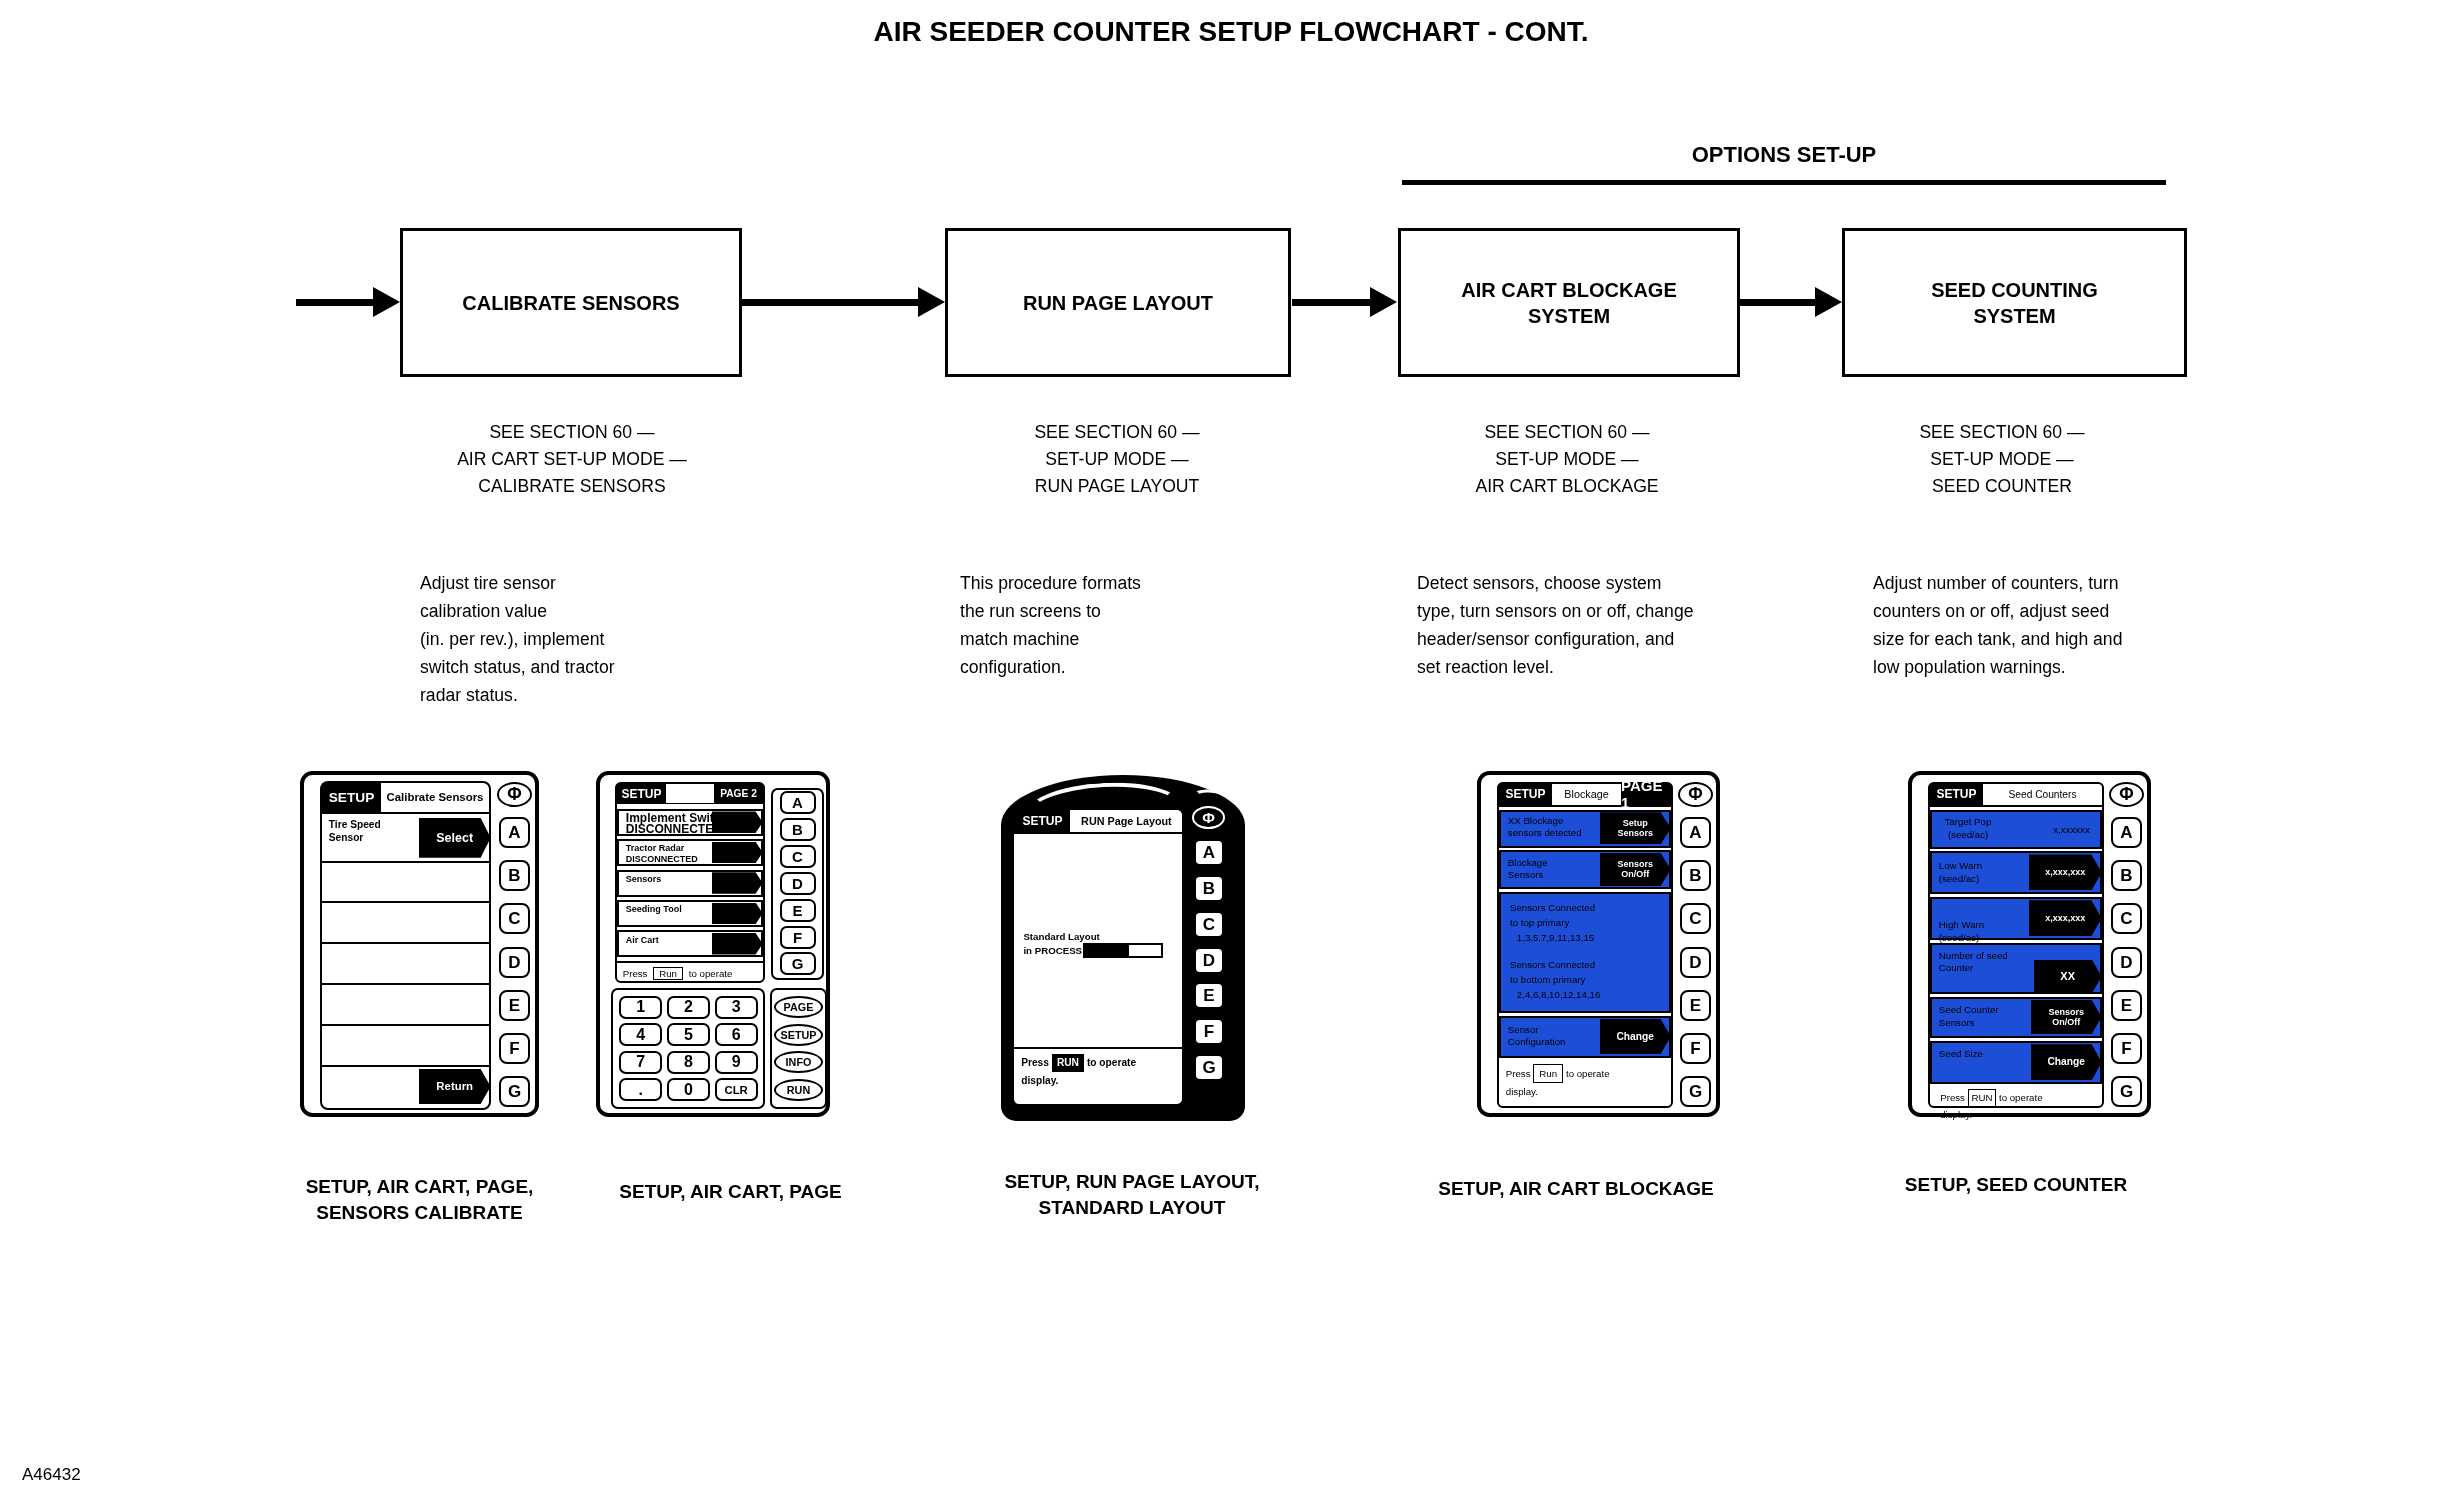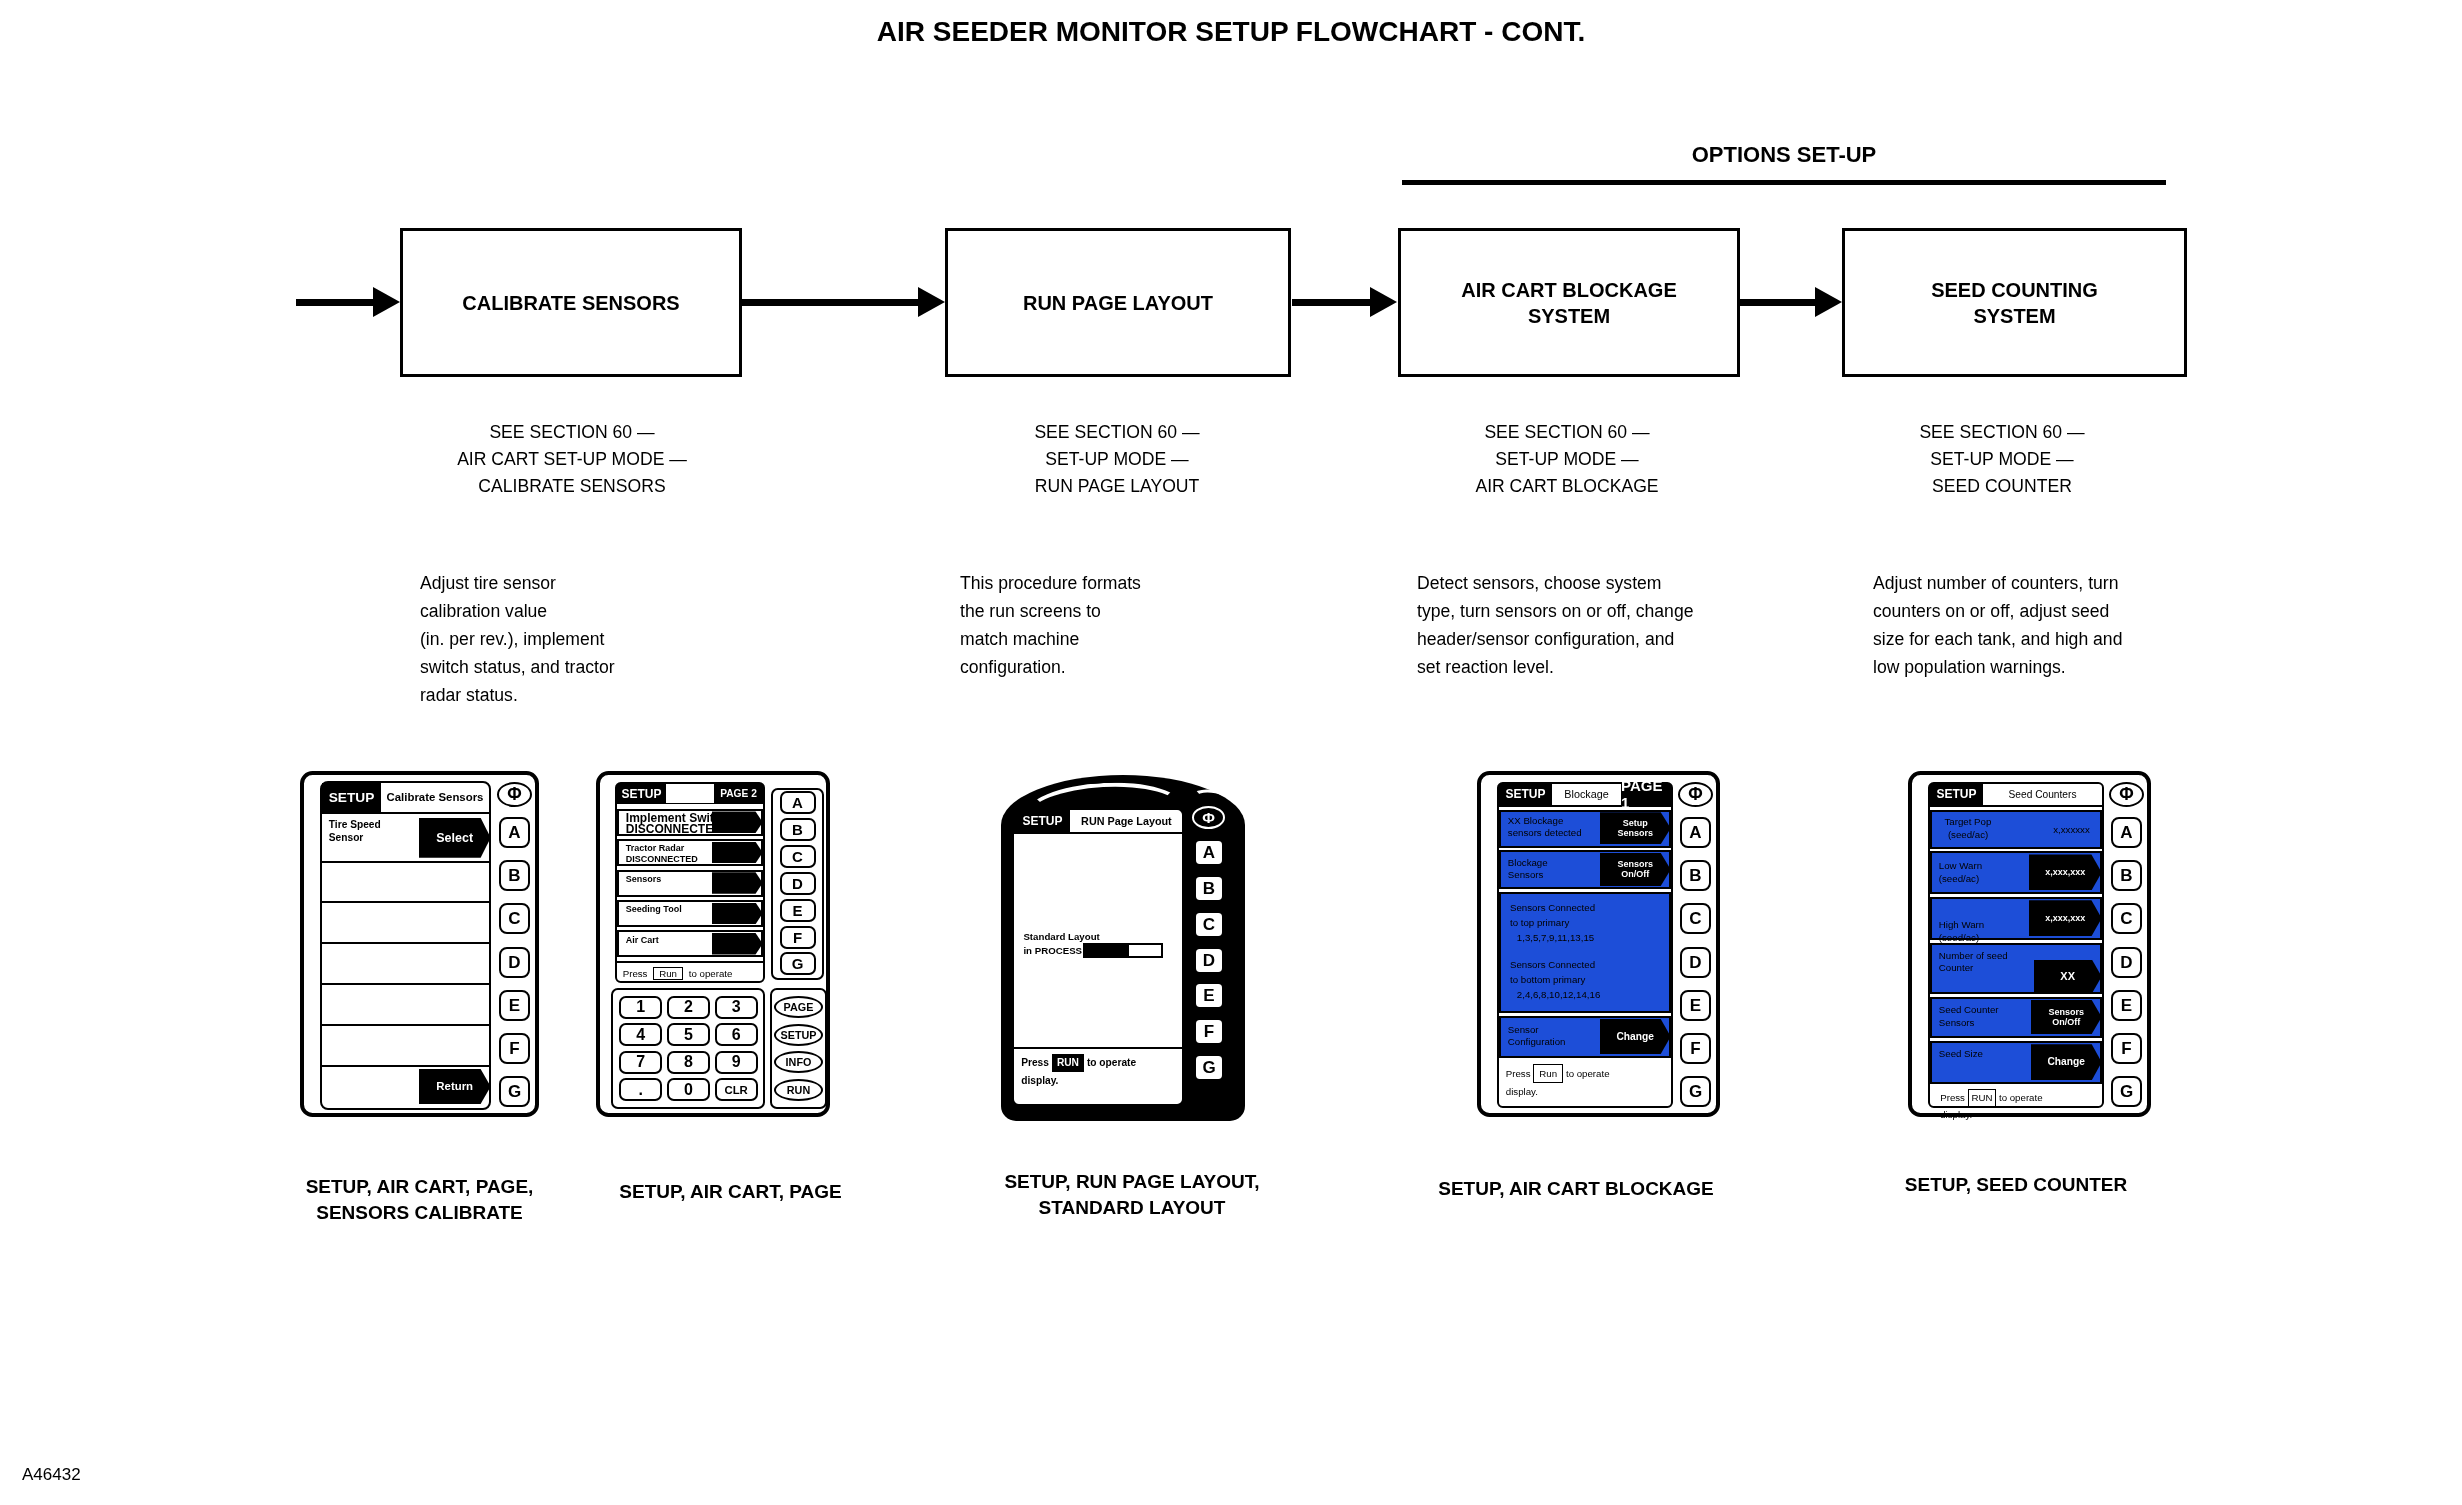--- a/index.html
+++ b/index.html
@@ -60,21 +60,21 @@
   .arc{position:absolute;border:4.6px solid transparent;border-top-color:#fff;border-radius:50%}
   .pbar{position:absolute;border:2.3px solid #000;background:#fff;box-sizing:border-box}
   .pfill{position:absolute;left:0;top:0;bottom:0;background:#000}
   
   .brow{position:relative;border:2.3px solid #000;box-sizing:border-box;flex:none;background:#1d4ed8}
   .lb2{padding:4.6px 0 0 6.8px;font-size:10.2px;line-height:13.7px}
 </style>
 </head>
 <body>
 
-<div class="t-center" style="left:0;right:0;top:16px;font-size:28px;font-weight:bold">AIR SEEDER MONITOR SETUP FLOWCHART - CONT.</div>
+<div class="t-center" style="left:0;right:0;top:16px;font-size:28px;font-weight:bold">AIR SEEDER COUNTER SETUP FLOWCHART - CONT.</div>
 
 <div class="t-center" style="left:1402px;width:764px;top:142px;font-size:22px;font-weight:bold">OPTIONS SET-UP</div>
 <div class="rule" style="left:1402px;top:180px;width:764px;height:4.6px"></div>
 
 <div class="aln" style="left:296px;width:77px"></div>
 <div class="ahd" style="left:373px"></div>
 <div class="aln" style="left:742px;width:176px"></div>
 <div class="ahd" style="left:918px"></div>
 <div class="aln" style="left:1292px;width:78px"></div>
 <div class="ahd" style="left:1370px"></div>

